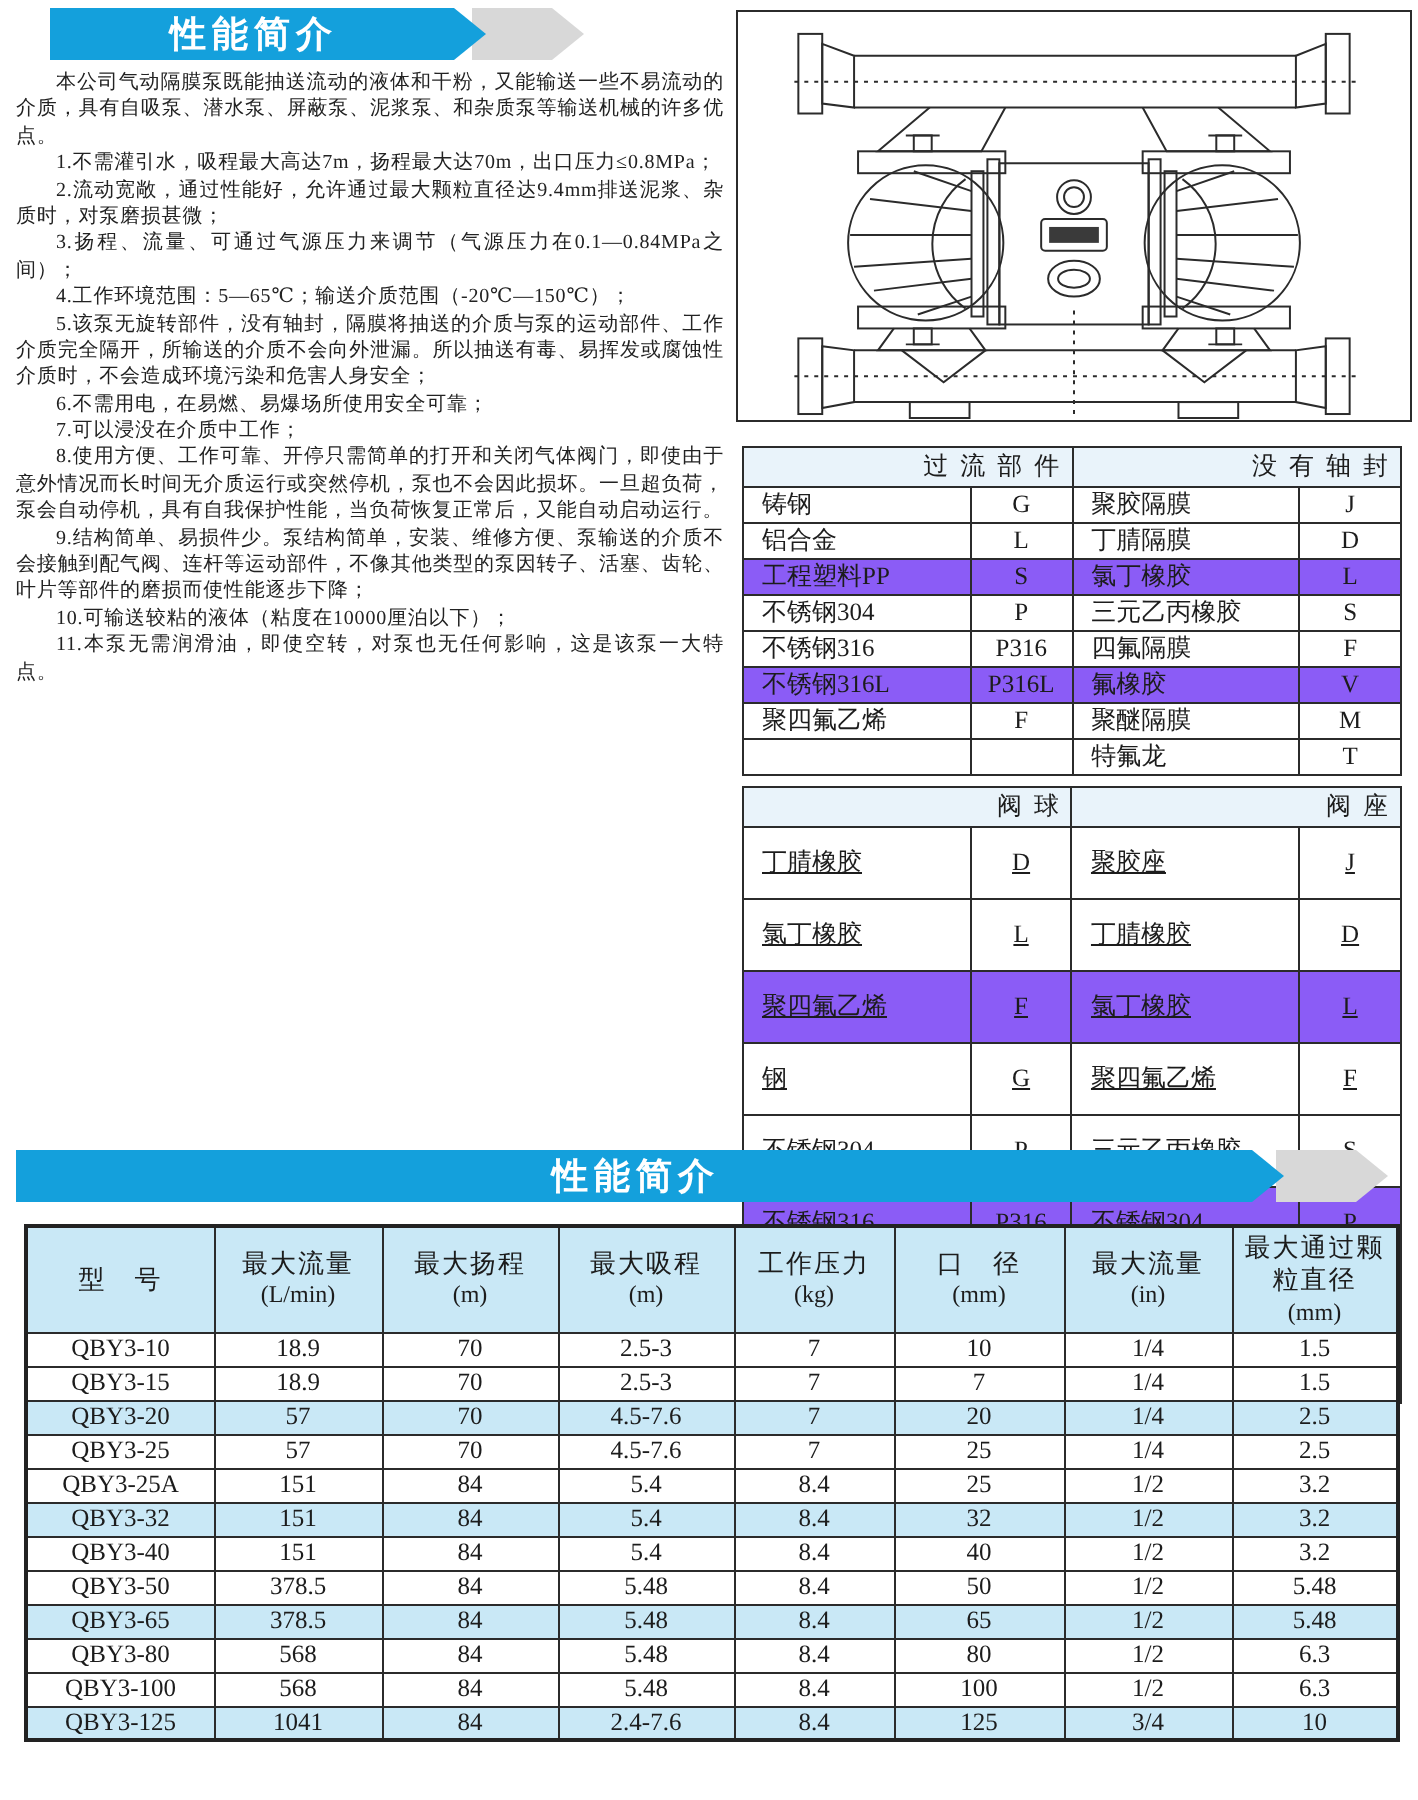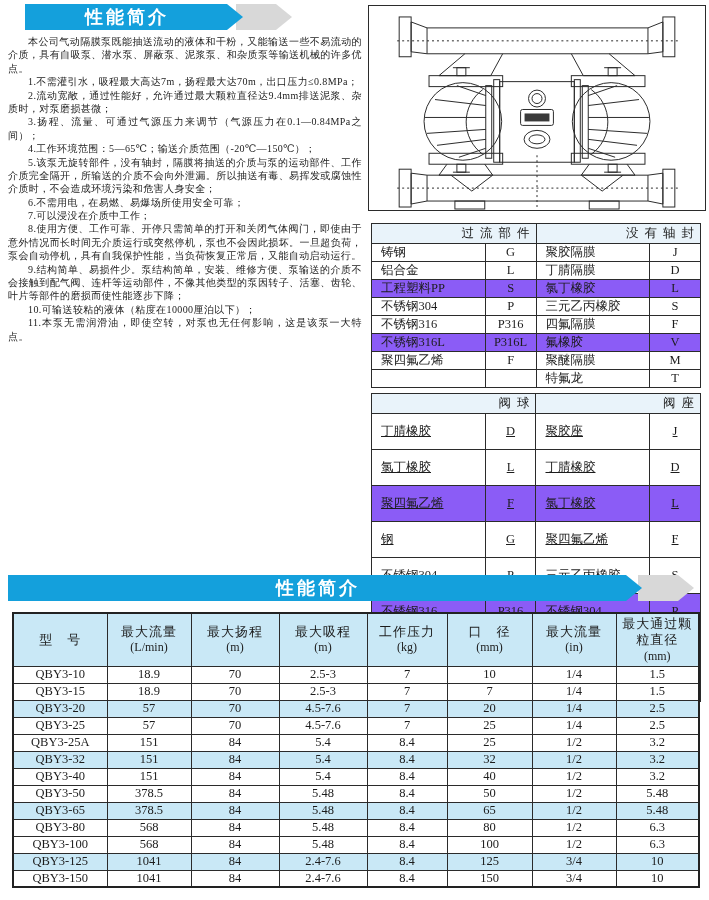--- a/index.html
+++ b/index.html
@@ -476,24 +476,14 @@
         <td>QBY3-125</td>
         <td>1041</td>
         <td>84</td>
         <td>2.4-7.6</td>
         <td>8.4</td>
         <td>125</td>
         <td>3/4</td>
         <td>10</td>
       </tr>
 
-      <tr>
-        <td>QBY3-150</td>
-        <td>1041</td>
-        <td>84</td>
-        <td>2.4-7.6</td>
-        <td>8.4</td>
-        <td>150</td>
-        <td>3/4</td>
-        <td>10</td>
-      </tr>
     </tbody>
 </table>
 
 </body></html>

